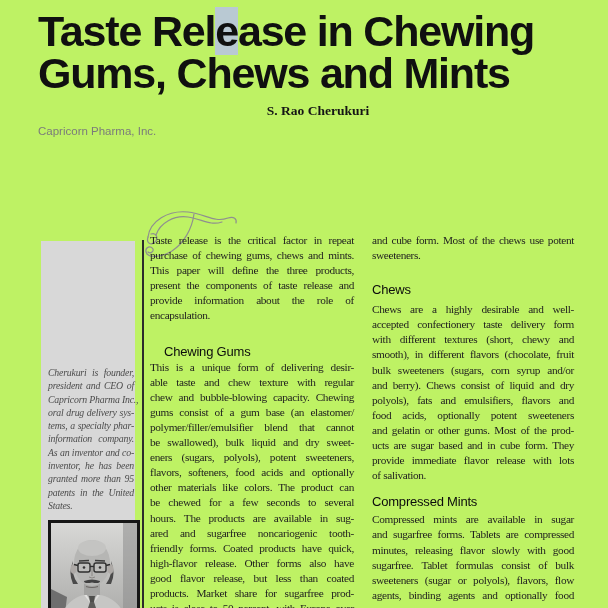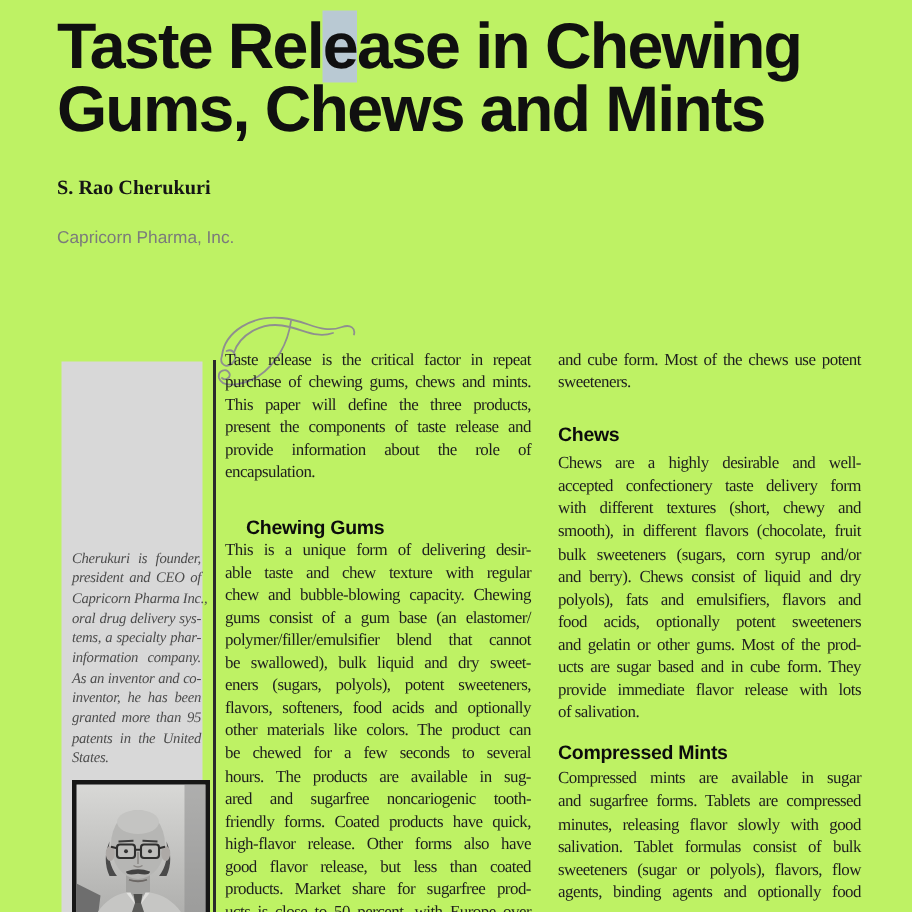--- a/index.html
+++ b/index.html
@@ -4,44 +4,44 @@
 <style>
   html,body{margin:0;padding:0;background:#ffffff;}
   .page{position:relative;width:608px;height:608px;background:#bef264;overflow:hidden;
         font-family:"Liberation Serif",serif;}
   
   .hdr{position:absolute;left:38px;top:10px;width:560px;}
   h1{margin:0;font-family:"Liberation Sans",sans-serif;font-weight:bold;
      font-size:43px;line-height:42px;letter-spacing:-1.2px;color:#101010;}
   .t-line{display:block;}
   .sel{background:#b9c9d3;}
-  .author{margin-top:23px;font-family:"Liberation Serif",serif;font-weight:bold;
-          font-size:13.5px;color:#151515;}
-  .affil{margin-top:20px;font-family:"Liberation Sans",sans-serif;
+  .author{margin-top:9px;font-family:"Liberation Serif",serif;font-weight:bold;
+          font-size:13.5px;color:#151515;text-align:center;}
+  .affil{margin-top:6px;font-family:"Liberation Sans",sans-serif;
          font-size:11.5px;color:#7b7b7b;}
   
   .sidebar-box{position:absolute;left:41px;top:241px;width:94px;height:367px;background:#d8d8d8;}
   .bio{position:absolute;left:7px;top:125px;width:86px;
        font-family:Liberation Serif, serif;font-style:italic;
        font-size:9.8px;line-height:13.3px;letter-spacing:-0.2px;color:#4c4c4c;}
   .photo{position:absolute;left:7px;top:279px;width:92px;height:112px;
          border:3px solid #161616;box-sizing:border-box;background:#b8b8b8;overflow:hidden;}
   .photo svg{display:block;}
   
   .rule{position:absolute;left:142px;top:240px;width:1.5px;height:368px;background:#2b2b2b;}
   
   .dropcap{position:absolute;left:138px;top:203px;width:102px;height:64px;z-index:1;pointer-events:none;}
   
   .col{position:absolute;top:233px;z-index:2;
        font-size:11.3px;line-height:15.1px;letter-spacing:-0.35px;color:#1e1e1e;}
   .col1{left:150px;width:204px;}
   .col2{left:372px;width:202px;}
   .jline{text-align:justify;text-align-last:justify;white-space:nowrap;}
   .jline.end{text-align-last:left;}
-  h2{margin:0;font-family:"Liberation Sans",sans-serif;font-weight:bold;
+  h2{margin:0;font-family:"Liberation Sans",sans-serif;font-weight:normal;
      font-size:13px;line-height:15px;letter-spacing:-0.2px;color:#0c0c0c;}
   .h-gums{margin:20px 14px 1px;}
   .h-chews{margin:19px 0 5px;}
   .h-mints{margin:11px 0 3px;}
 </style>
 </head>
 <body>
 
 <div class="page">
 
@@ -165,19 +165,19 @@
         <div class="jline">and gelatin or other gums. Most of the prod-</div>
         <div class="jline">ucts are sugar based and in cube form. They</div>
         <div class="jline">provide immediate flavor release with lots</div>
         <div class="jline end">of salivation.</div>
       </div>
     <h2 class="h-mints">Compressed Mints</h2>
     <div class="para">
         <div class="jline">Compressed mints are available in sugar</div>
         <div class="jline">and sugarfree forms. Tablets are compressed</div>
         <div class="jline">minutes, releasing flavor slowly with good</div>
-        <div class="jline">salivation. Tablet formulas consist of bulk</div>
+        <div class="jline">sugarfree. Tablet formulas consist of bulk</div>
         <div class="jline">sweeteners (sugar or polyols), flavors, flow</div>
         <div class="jline">agents, binding agents and optionally food</div>
       </div>
   </section>
 
 </div>
 
 </body></html>

